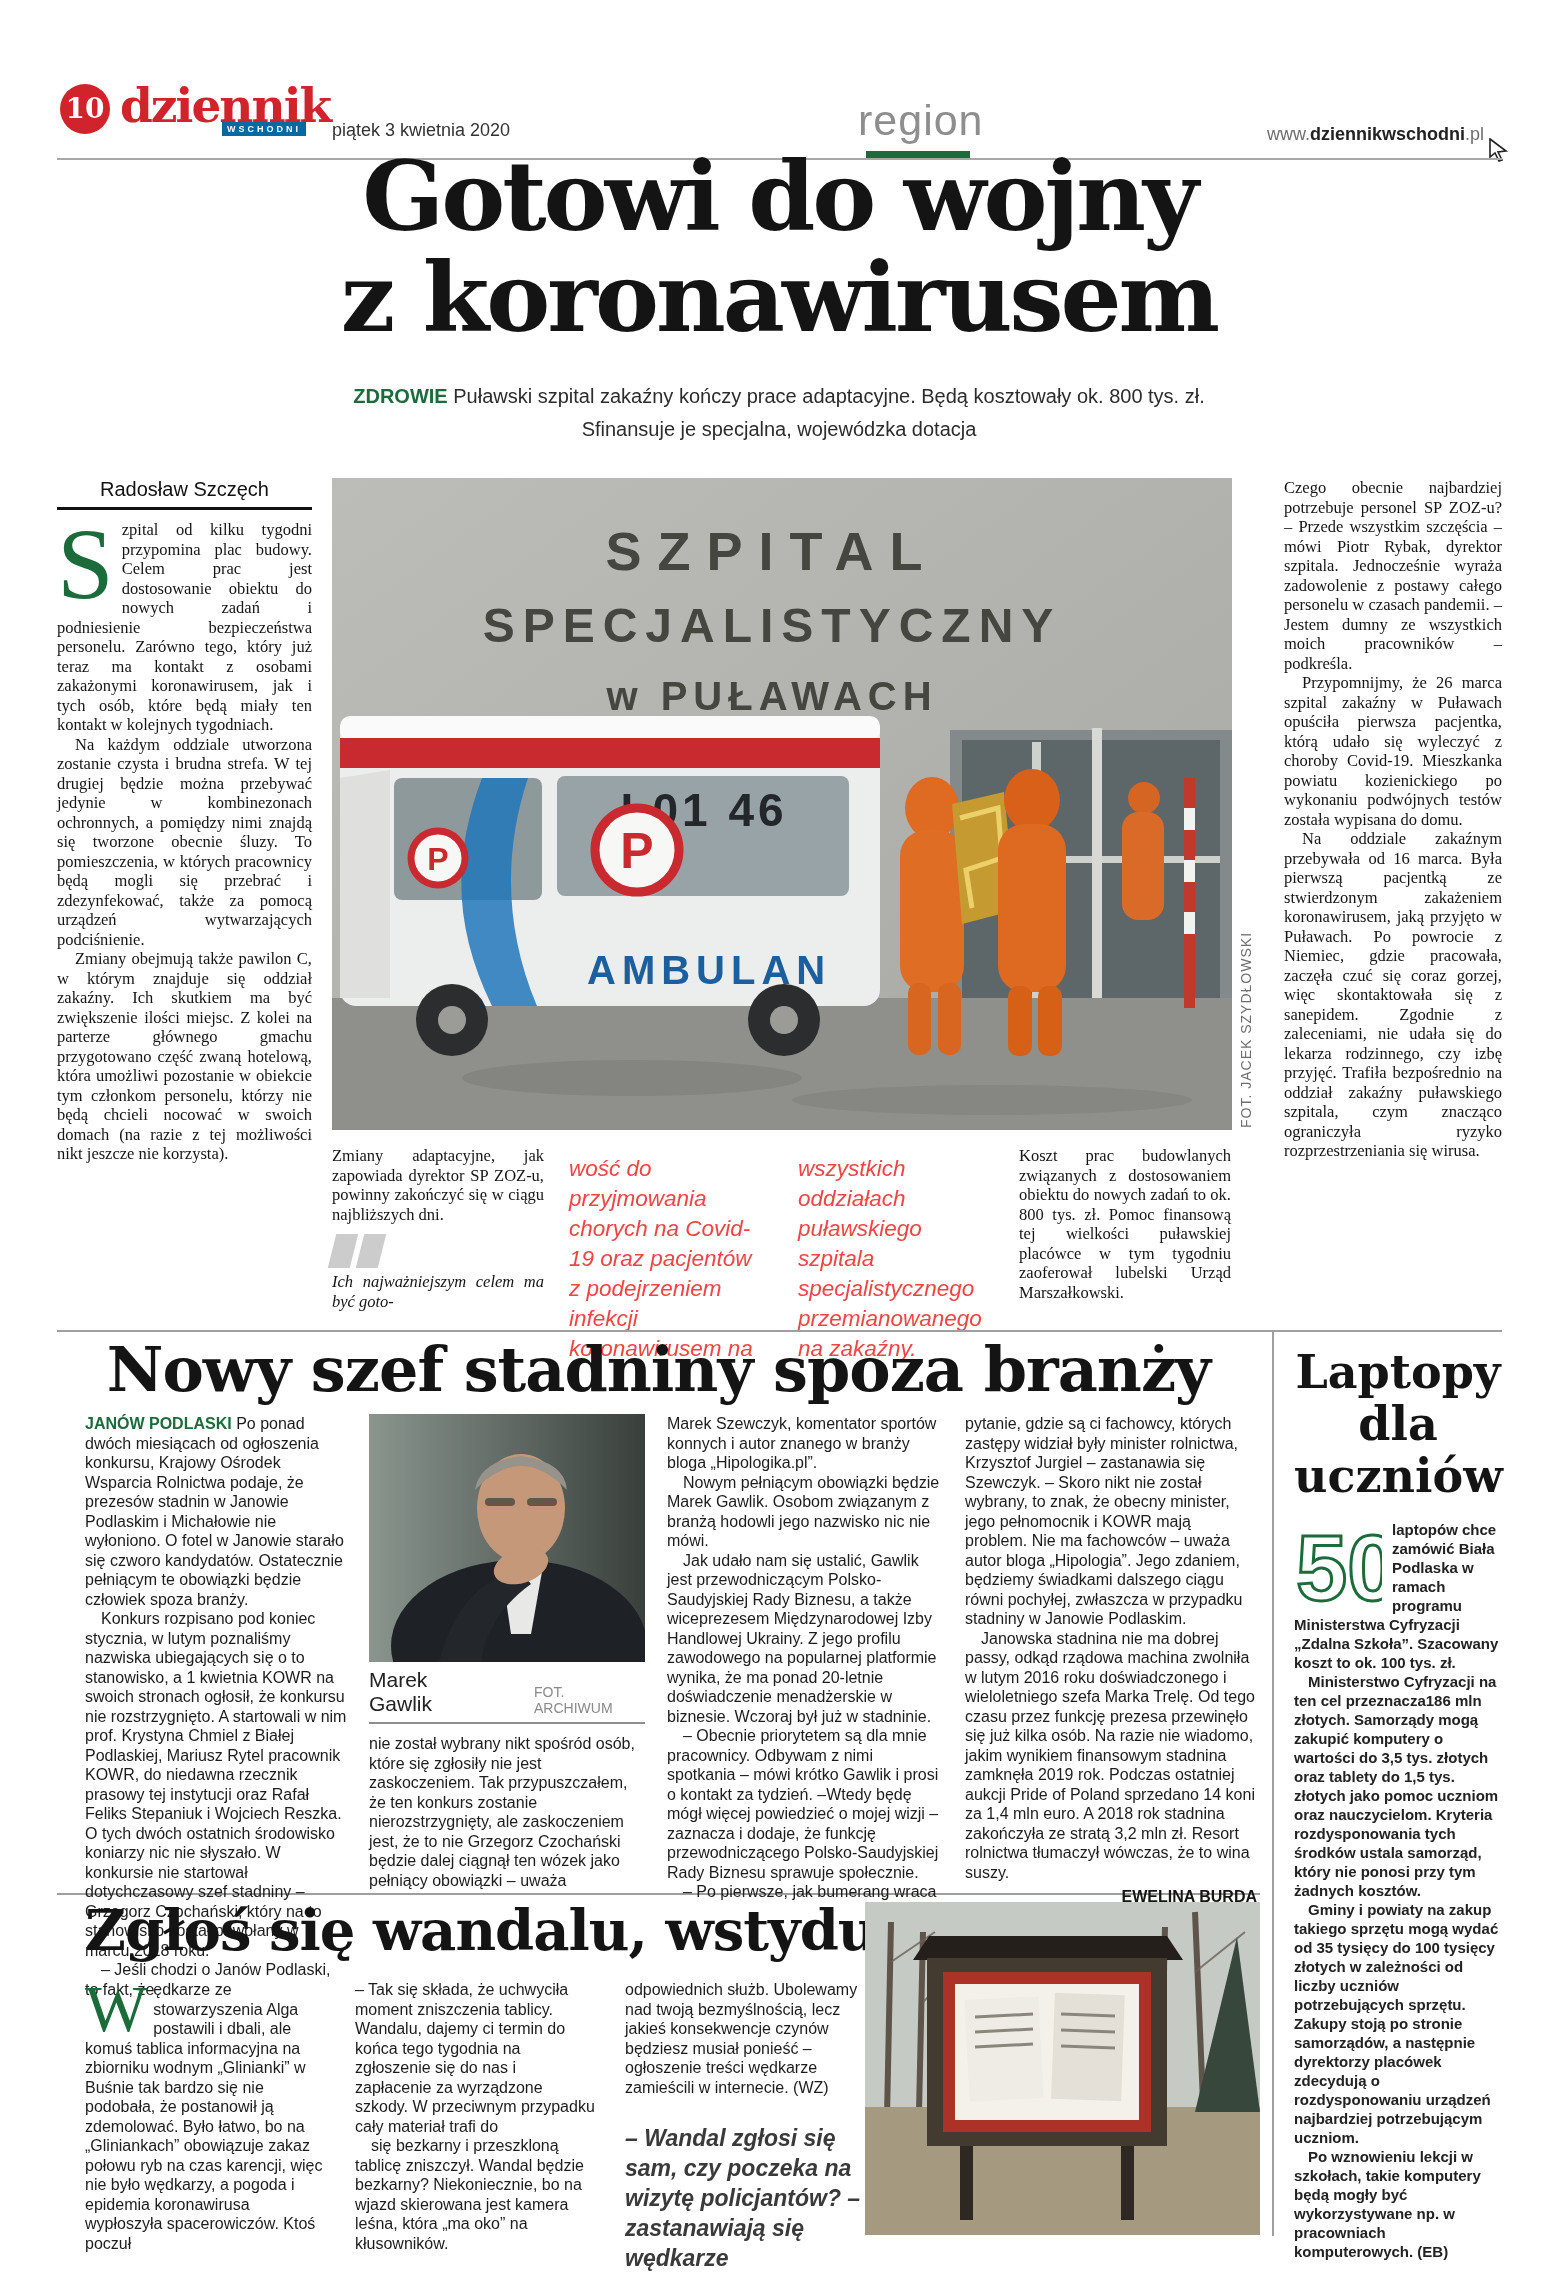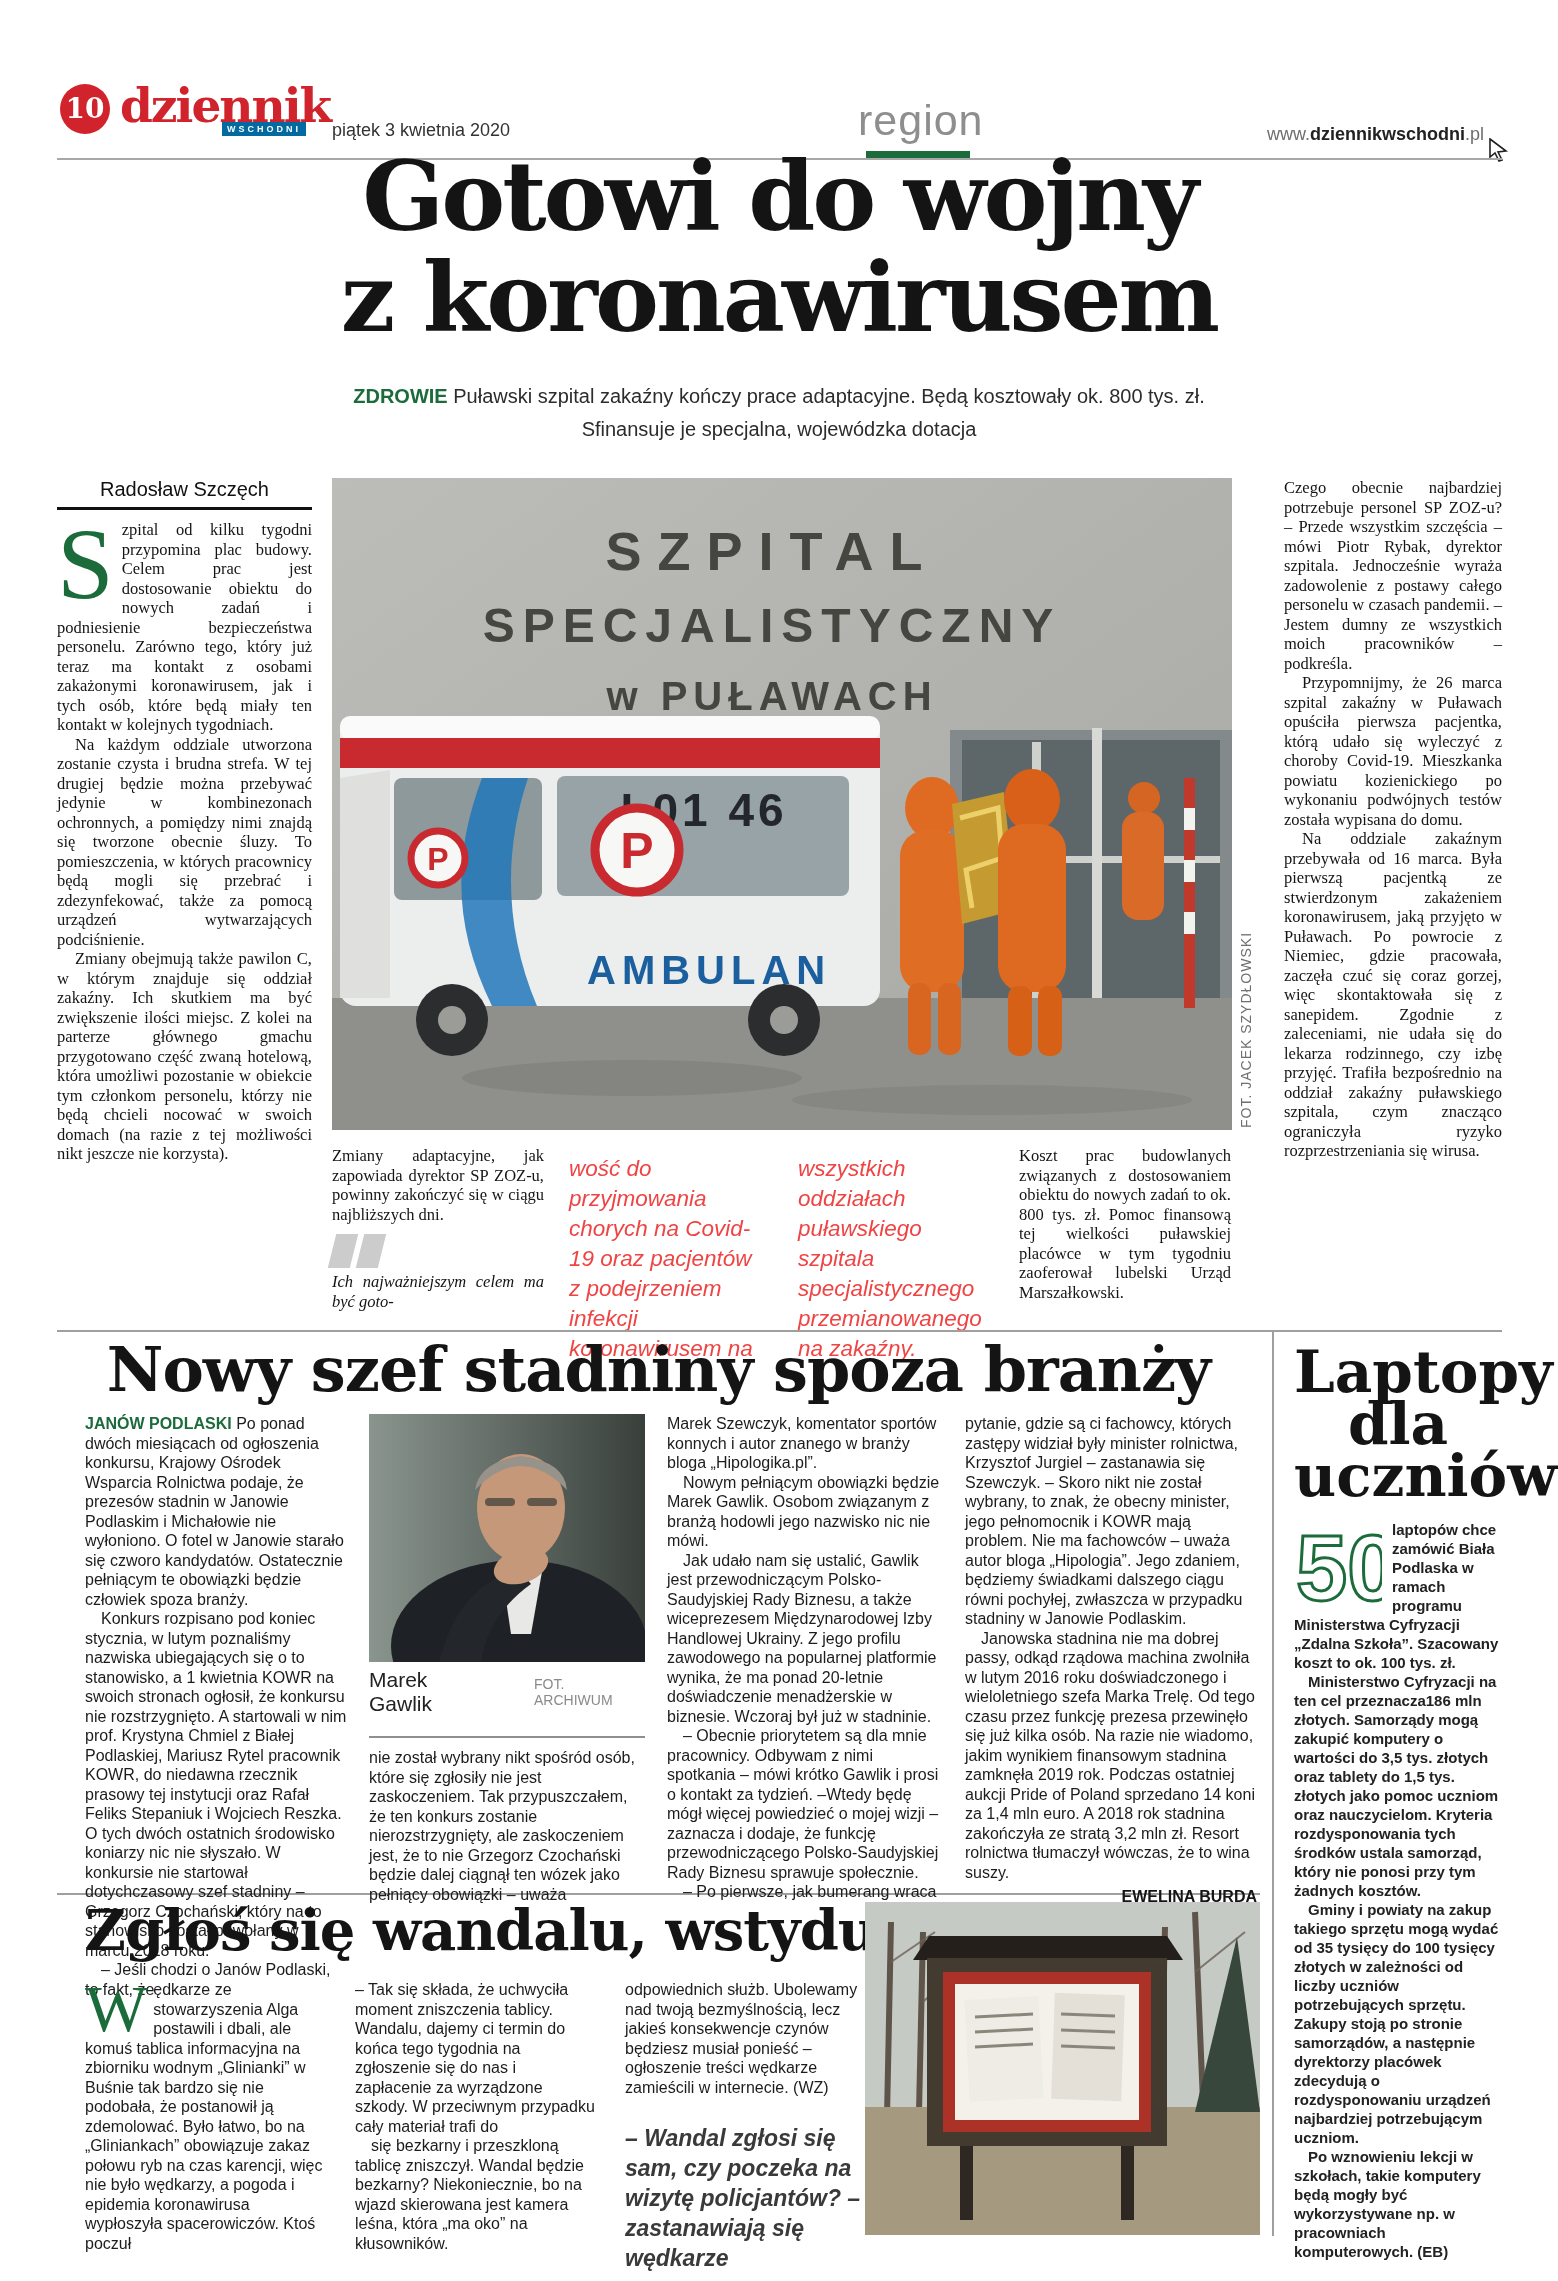--- a/index.html
+++ b/index.html
@@ -55,28 +55,28 @@
   .h2{font-family:"DejaVu Serif",serif;font-weight:bold;font-size:62px;letter-spacing:-1px;
       text-align:center;color:#141414;line-height:64px;margin:0;}
   .scols{display:flex;gap:22px;margin:12px 0 0 28px;}
   .sansbody p{margin:0;font-size:16px;line-height:19.5px;color:#1c1c1c;text-align:left;}
   .sansbody p + p{text-indent:16px;}
   .c1{width:262px;flex:0 0 262px;}
   .c2{width:276px;flex:0 0 276px;}
   .c3{width:276px;flex:0 0 276px;}
   .c4{width:292px;flex:0 0 292px;}
   .photo-gawlik{width:276px;height:248px;overflow:hidden;}
-  .caprow{display:flex;justify-content:space-between;align-items:center;margin-top:6px;
-          border-bottom:2px solid #8f8f8f;padding-bottom:20px;margin-bottom:10px;gap:39px;}
+  .caprow{display:flex;justify-content:space-between;align-items:flex-end;margin-top:6px;
+          border-bottom:2px solid #8f8f8f;padding-bottom:6px;margin-bottom:10px;gap:39px;}
   .capname{font-size:21px;color:#222;}
   .capcred{font-size:14px;color:#8a8a8a;}
   .sburda{text-align:right;font-weight:bold;font-size:16px;margin-top:6px;}
   
   .laptopy{position:absolute;left:1294px;top:1342px;width:208px;}
-  .h3{font-family:"DejaVu Serif",serif;font-weight:bold;font-size:58px;line-height:52px;
+  .h3{font-family:"DejaVu Serif",serif;font-weight:bold;font-size:46px;line-height:52px;
       text-align:center;color:#141414;margin:4px 0 18px 0;}
   .lapbody p{margin:0;font-size:15px;line-height:19px;font-weight:bold;color:#222;}
   .lapbody p + p{text-indent:14px;}
   .bignum{float:left;margin:6px 10px 0 0;}
   
   .wandal{position:absolute;left:85px;top:1900px;width:1175px;}
   .h4{font-family:"DejaVu Serif",serif;font-weight:bold;font-size:56px;letter-spacing:-1px;
       color:#141414;margin:0;line-height:60px;}
   .wcols{display:flex;gap:30px;margin-top:20px;}
   .wcols .wc{width:240px;flex:0 0 240px;}

